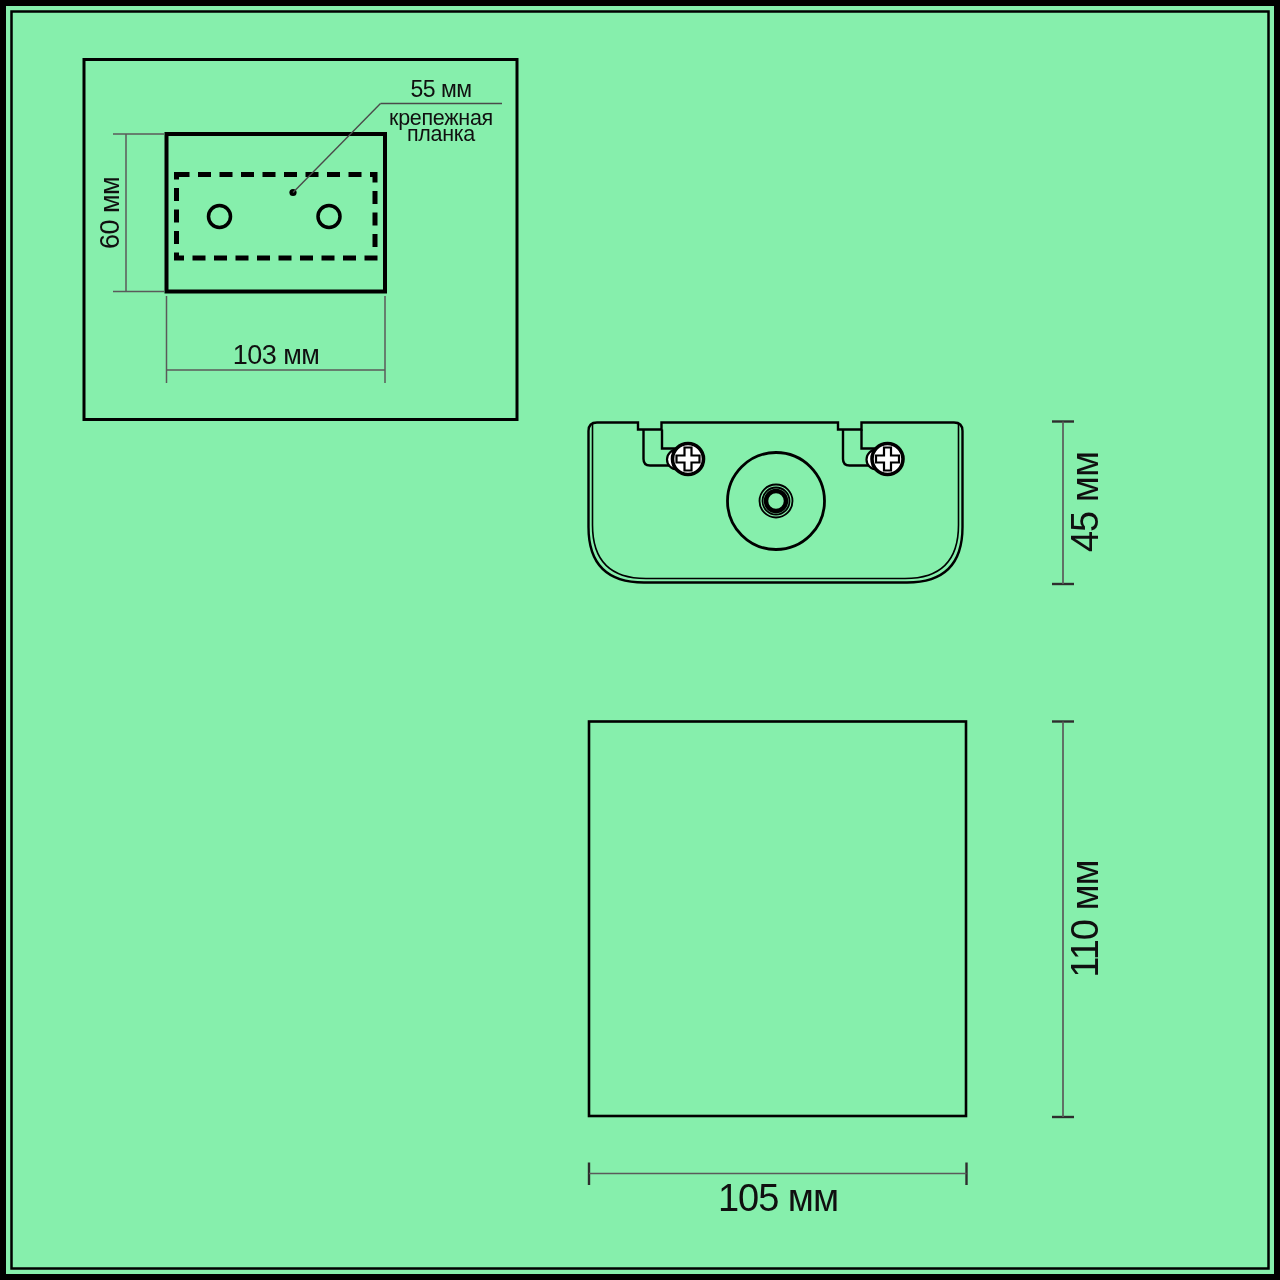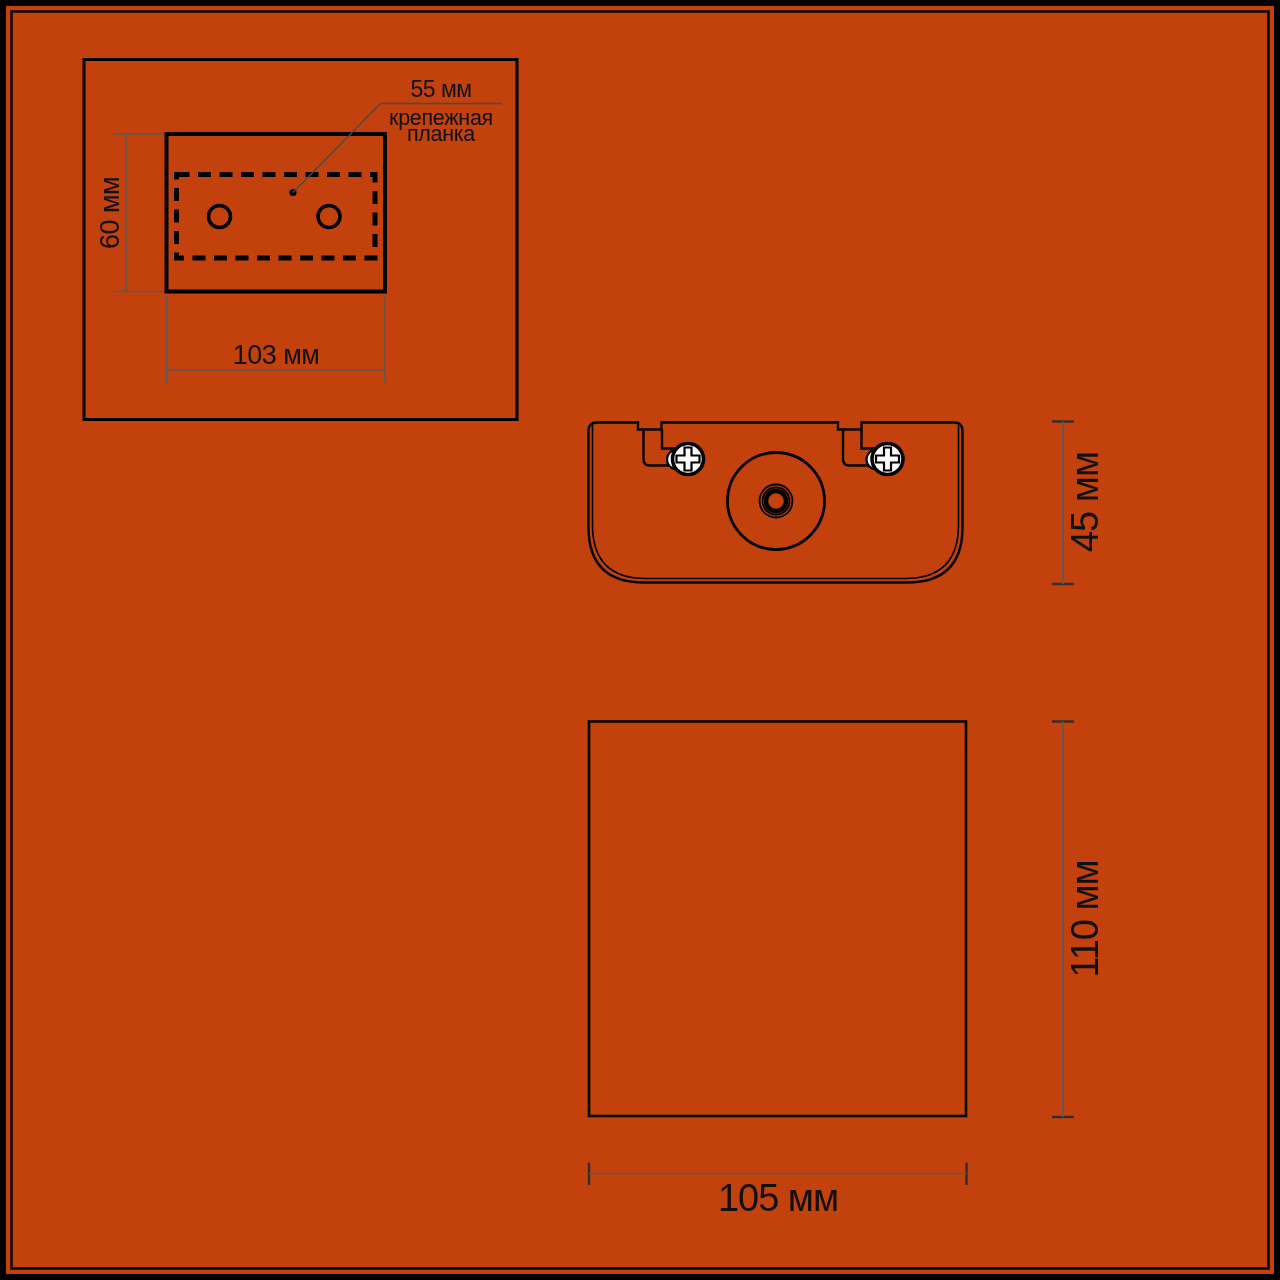--- a/index.html
+++ b/index.html
@@ -7,21 +7,21 @@
     padding: 0;
     background: #ffffff;
     width: 1280px;
     height: 1280px;
     overflow: hidden;
   }
   .page {
     position: relative;
     width: 1280px;
     height: 1280px;
-    background: #c2410c;
+    background: #86efac;
     font-family: "Liberation Sans", sans-serif;
   }
   svg { display: block; }
   .draw  { stroke: #000000; fill: none; }
   .draw-fill-white { stroke: #000000; fill: #ffffff; }
   .dim   { stroke: #5a5a5a; fill: none; }
   .tick  { stroke: #2e2e2e; fill: none; }
   .leader{ stroke: #4a4a4a; fill: none; }
   text {
     fill: #101010;

